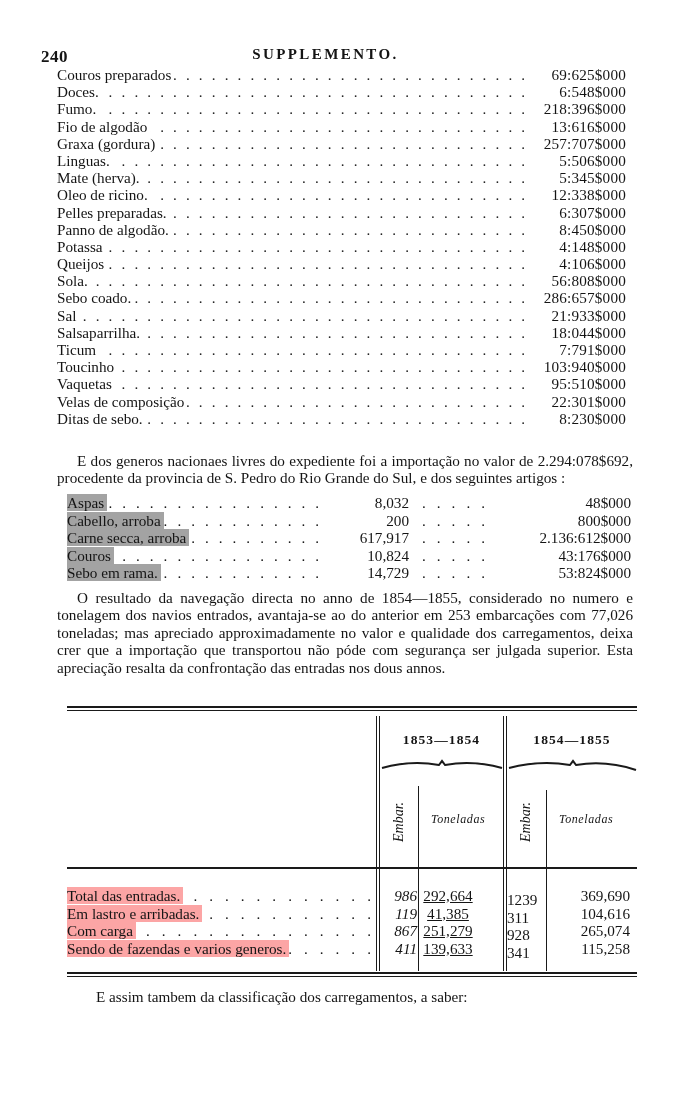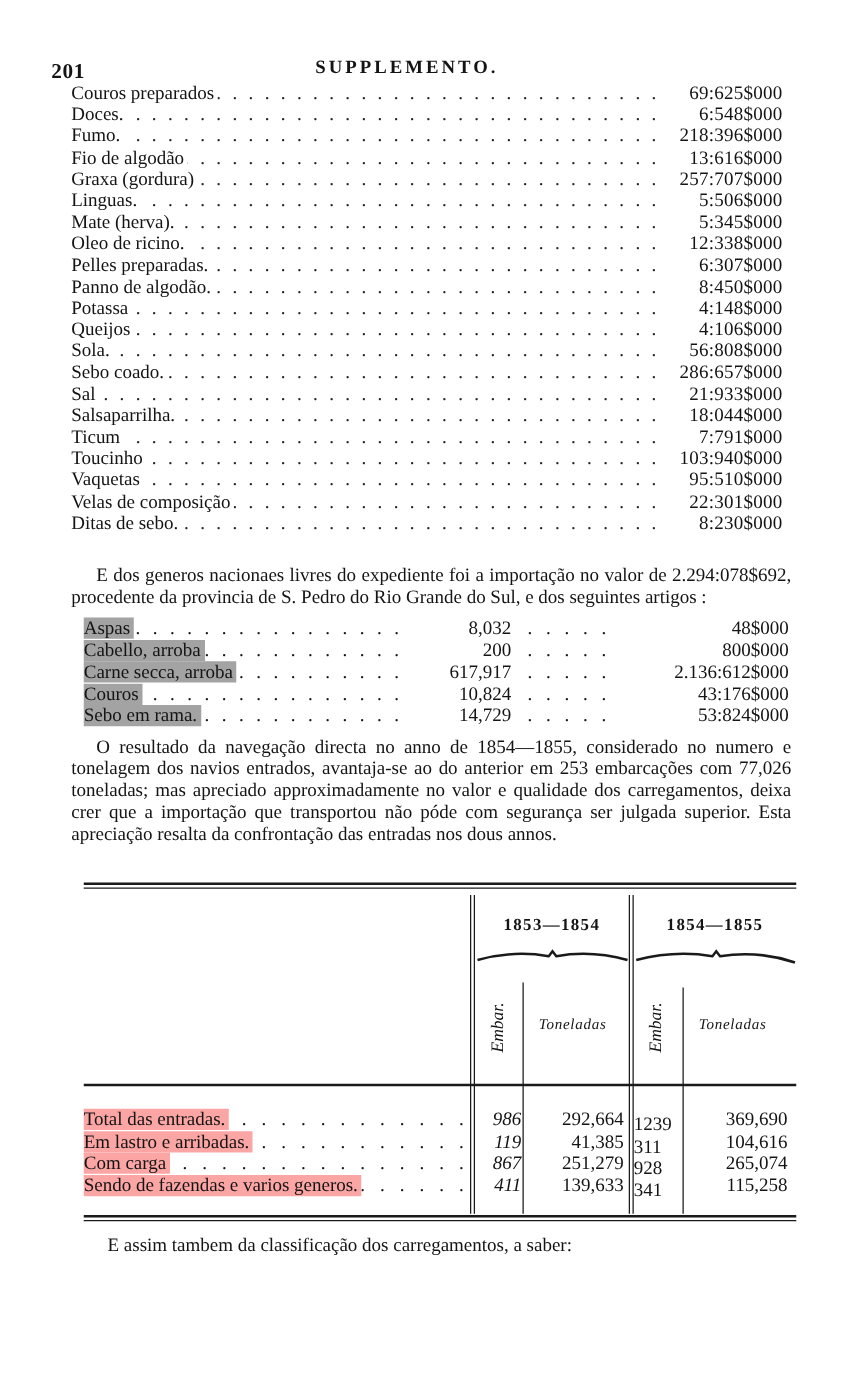--- a/index.html
+++ b/index.html
@@ -19,21 +19,21 @@
   .price-row { position: relative; height: 17.2px; line-height: 17px; font-size: 15.2px; white-space: nowrap; overflow: hidden; }
   .price-row .label { position: absolute; left: 0; top: 0; background: #fff; padding-right: 3px; z-index: 2; }
   .price-row .dots { position: absolute; left: 0; right: 106px; top: 0; letter-spacing: 9.1px; text-align: right; overflow: hidden; z-index: 1; color: #222; }
   .price-row .val { position: absolute; right: 4px; top: 0; text-align: right; letter-spacing: 0.2px; }
 
   
   .para { position: absolute; left: 57px; width: 576px; font-size: 15.2px; line-height: 17.4px; text-align: justify; }
   .para .ind { display: inline-block; width: 20px; }
   .para1 { top: 452px; }
   .para2 { top: 589px; }
-  .para3 { top: 988px; left: 86px; width: 520px; }
+  .para3 { top: 988px; left: 96px; width: 520px; }
 
   
   .articles { position: absolute; left: 67px; top: 494px; width: 566px; }
   .art-row { position: relative; height: 17.6px; line-height: 17px; font-size: 15.2px; white-space: nowrap; }
   .art-row .a-label { position: absolute; left: 0; top: 0; background: #a3a3a3; padding-right: 3px; z-index: 2; }
   .art-row .a-dots { position: absolute; left: 0; width: 252px; top: 0; letter-spacing: 10px; text-align: right; overflow: hidden; z-index: 1; }
   .art-row .a-qty { position: absolute; left: 262px; width: 80px; text-align: right; top: 0; }
   .art-row .a-dots2 { position: absolute; left: 355px; width: 90px; letter-spacing: 11px; top: 0; overflow: hidden; }
   .art-row .a-val { position: absolute; right: 2px; top: 0; text-align: right; }
 
@@ -42,30 +42,30 @@
   .rule { position: absolute; left: 0; right: 0; background: #1a1a1a; }
   .vline { position: absolute; background: #1a1a1a; width: 1px; }
   .period { position: absolute; top: 26px; font-size: 13.5px; font-weight: bold; letter-spacing: 1.1px; text-align: center; }
   .brace { position: absolute; top: 52px; height: 14px; }
   .embar { position: absolute; font-size: 14px; font-style: italic; transform: rotate(-90deg); transform-origin: center center; white-space: nowrap; }
   .tonel { position: absolute; font-size: 12px; font-style: italic; letter-spacing: 0.6px; }
   .t-row { position: absolute; left: 0; width: 570px; height: 17.6px; line-height: 17px; font-size: 15.2px; white-space: nowrap; }
   .t-row .t-label { position: absolute; left: 0; top: 0; background: #fca5a5; padding-right: 3px; z-index: 2; }
   .t-row .t-dots { position: absolute; left: 0; width: 308px; top: 0; letter-spacing: 12px; text-align: right; overflow: hidden; z-index: 1; }
   .t-row .c1 { position: absolute; left: 316px; width: 34px; text-align: right; top: 0; font-style: italic; }
-  .t-row .c2 { position: absolute; left: 366px; width: 66px; text-align: right; top: 0; }
+  .t-row .c2 { position: absolute; left: 348px; width: 66px; text-align: center; top: 0; text-decoration: underline; }
   .t-row .c3 { position: absolute; left: 440px; width: 38px; text-align: left; top: 4px; }
   .t-row .c4 { position: absolute; left: 494px; width: 69px; text-align: right; top: 0; }
 </style>
 </head>
 <body>
 
 <div class="page">
 
-  <div class="page-num">201</div>
+  <div class="page-num">240</div>
   <div class="running-head">SUPPLEMENTO.</div>
 
   <div class="price-list" id="price-list">
       <div class="price-row">
         <span class="label">Couros preparados</span>
         <span class="dots">........................................</span>
         <span class="val">69:625$000</span>
       </div>
       <div class="price-row">
         <span class="label">Doces.</span>

